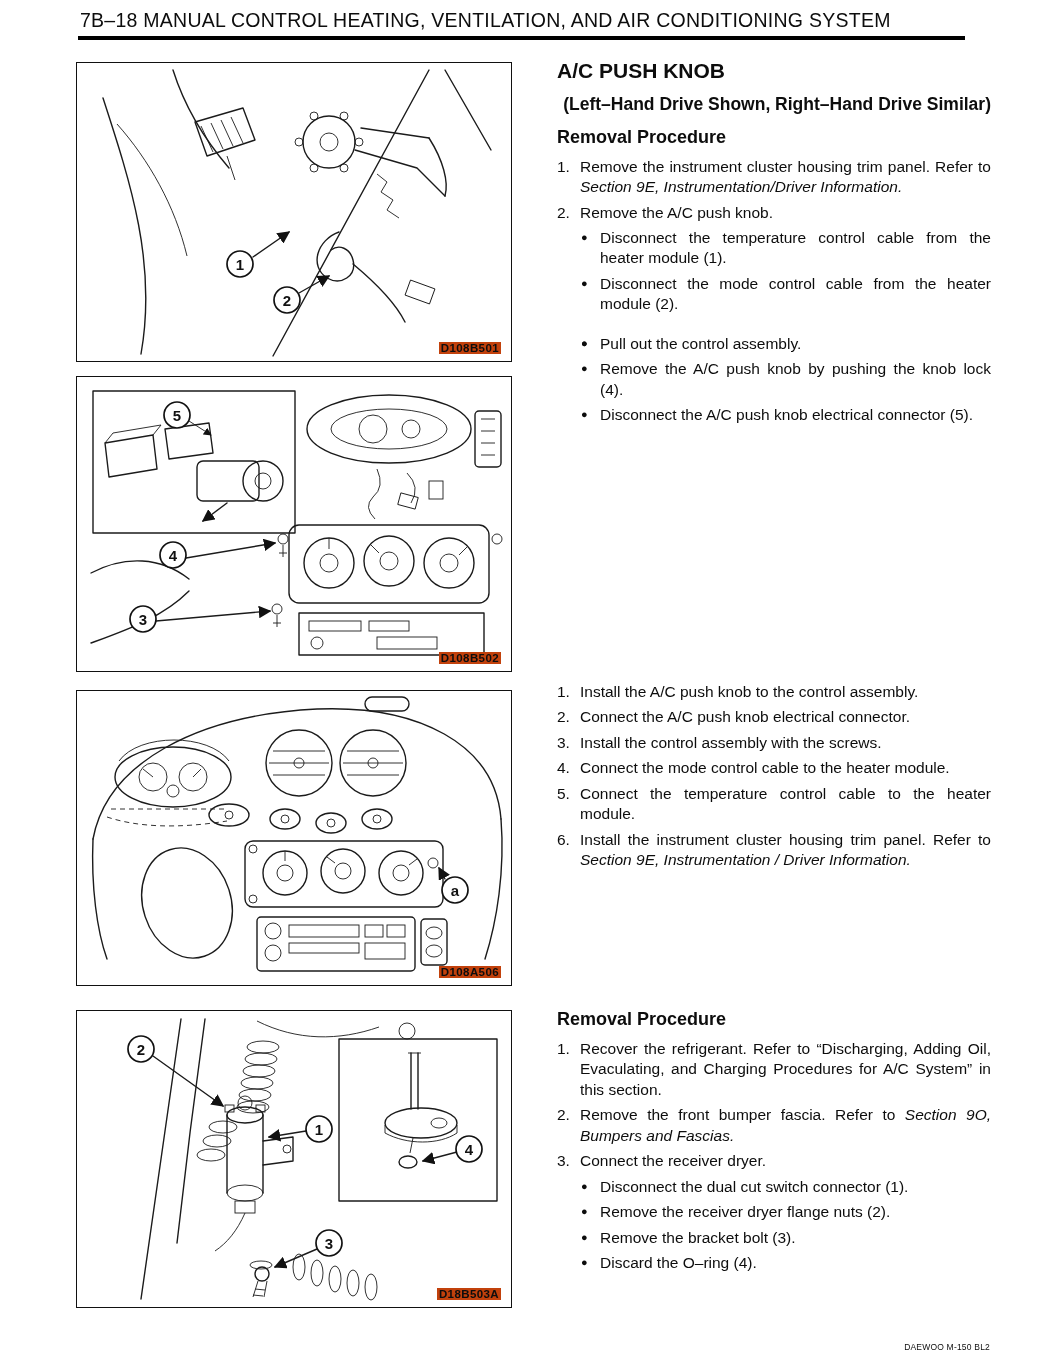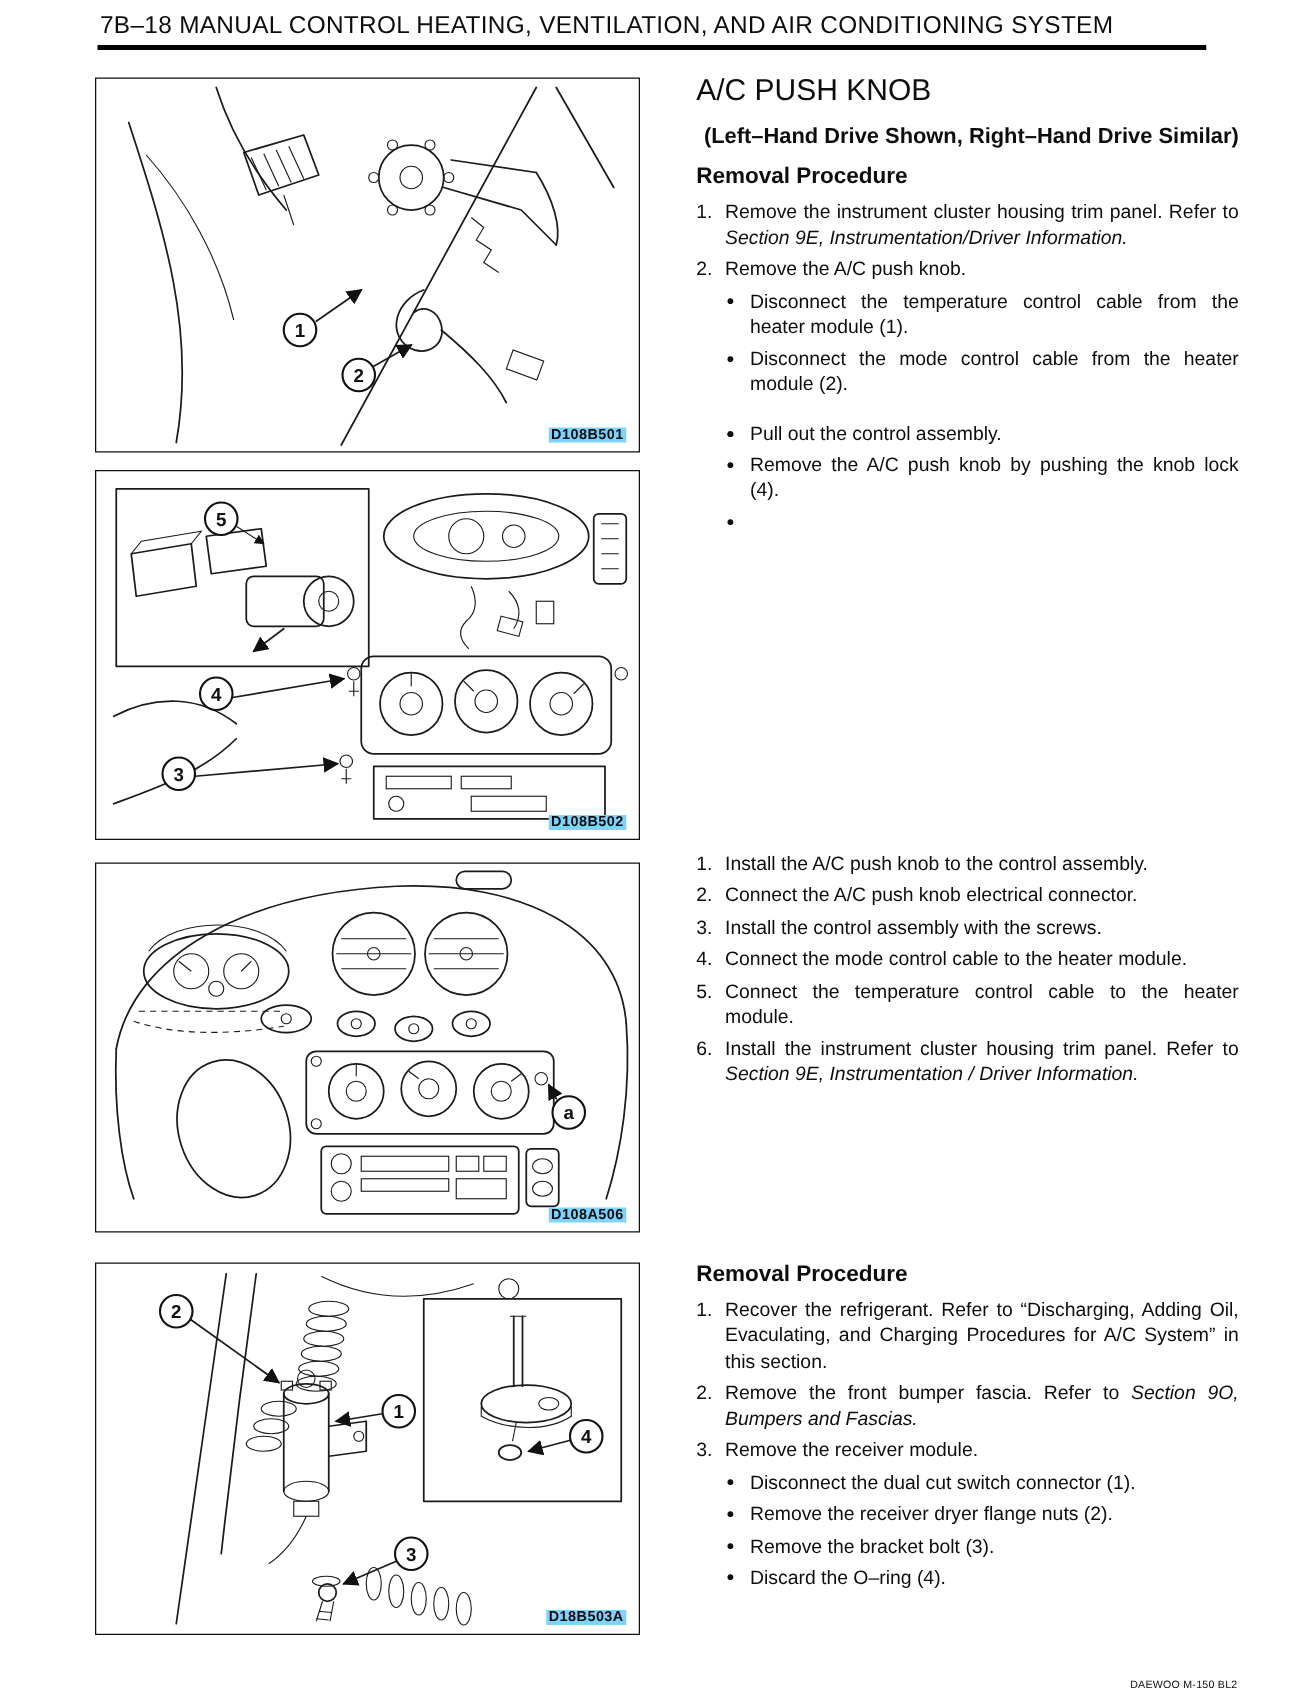--- a/index.html
+++ b/index.html
@@ -24,27 +24,27 @@
     border:1.6px solid #111; background:#fff;
   }
   #fig1 { top:62px;  height:300px; }
   #fig2 { top:376px; height:296px; }
   #fig3 { top:690px; height:296px; }
   #fig4 { top:1010px; height:298px; }
   .figure svg { position:absolute; left:0; top:0; width:100%; height:100%; }
   .fig-label {
     position:absolute; right:10px; bottom:7px;
     font-size:11.5px; font-weight:bold; letter-spacing:0.4px;
-    background:#7dd3fc; padding:0 2px;
+    background:#c2410c; padding:0 2px;
   }
   .col { position:absolute; left:557px; width:434px; }
   #block-ac       { top:58px; }
   #block-install  { top:682px; }
   #block-receiver { top:1006px; }
-  .t1 { font-size:24px; font-weight:normal; line-height:1.25; margin-bottom:9px; }
+  .t1 { font-size:21px; font-weight:bold; line-height:1.25; margin-bottom:9px; }
   .t2 { font-size:17.5px; font-weight:bold; line-height:1.28; margin-bottom:11px;text-align:right; }
   .t3 { font-size:18px;   font-weight:bold; margin:3px 0 9px; }
   .step {
     position:relative; padding-left:23px;
     font-size:15.5px; line-height:1.32; text-align:justify;
     margin-bottom:5px;
   }
   .step .num { position:absolute; left:0; top:0; }
   .bul {
     position:relative; padding-left:20px; margin-left:23px;
@@ -340,21 +340,21 @@
   <div class="bul gap">
     <span class="dot">●</span>
   </div>
   <div class="bul">
     <span class="dot">●</span><span>Pull out the control assembly.</span>
   </div>
   <div class="bul">
     <span class="dot">●</span><span>Remove the A/C push knob by pushing the knob lock (4).</span>
   </div>
   <div class="bul">
-    <span class="dot">●</span>
+    <span class="dot">●</span><span>Disconnect the A/C push knob electrical connector (5).</span>
   </div>
 </div>
 
 <div class="col" id="block-install">
 
   <div class="step">
     <span class="num">1.</span><span>Install the A/C push knob to the control assembly.</span><i></i>
   </div>
   <div class="step">
     <span class="num">2.</span><span>Connect the A/C push knob electrical connector.</span><i></i>
@@ -376,21 +376,21 @@
 <div class="col" id="block-receiver">
   <div class="t3">Removal Procedure</div>
 
   <div class="step">
     <span class="num">1.</span><span>Recover the refrigerant. Refer to “Discharging, Adding Oil, Evaculating, and Charging Procedures for A/C System” in this section.</span><i></i>
   </div>
   <div class="step">
     <span class="num">2.</span><span>Remove the front bumper fascia. Refer to </span><i>Section 9O, Bumpers and Fascias.</i><span></span>
   </div>
   <div class="step">
-    <span class="num">3.</span><span>Remove the receiver module.</span><i></i>
+    <span class="num">3.</span><span>Connect the receiver dryer.</span><i></i>
   </div>
 
   <div class="bul">
     <span class="dot">●</span><span>Disconnect the dual cut switch connector (1).</span>
   </div>
   <div class="bul">
     <span class="dot">●</span><span>Remove the receiver dryer flange nuts (2).</span>
   </div>
   <div class="bul">
     <span class="dot">●</span><span>Remove the bracket bolt (3).</span>

